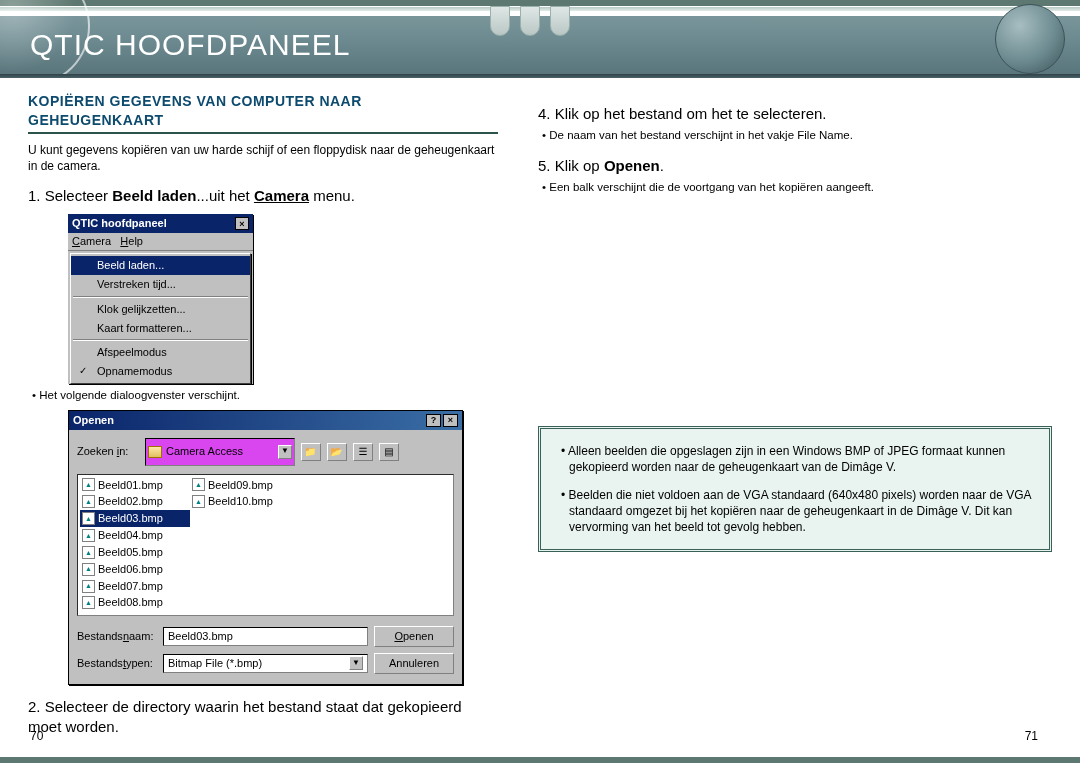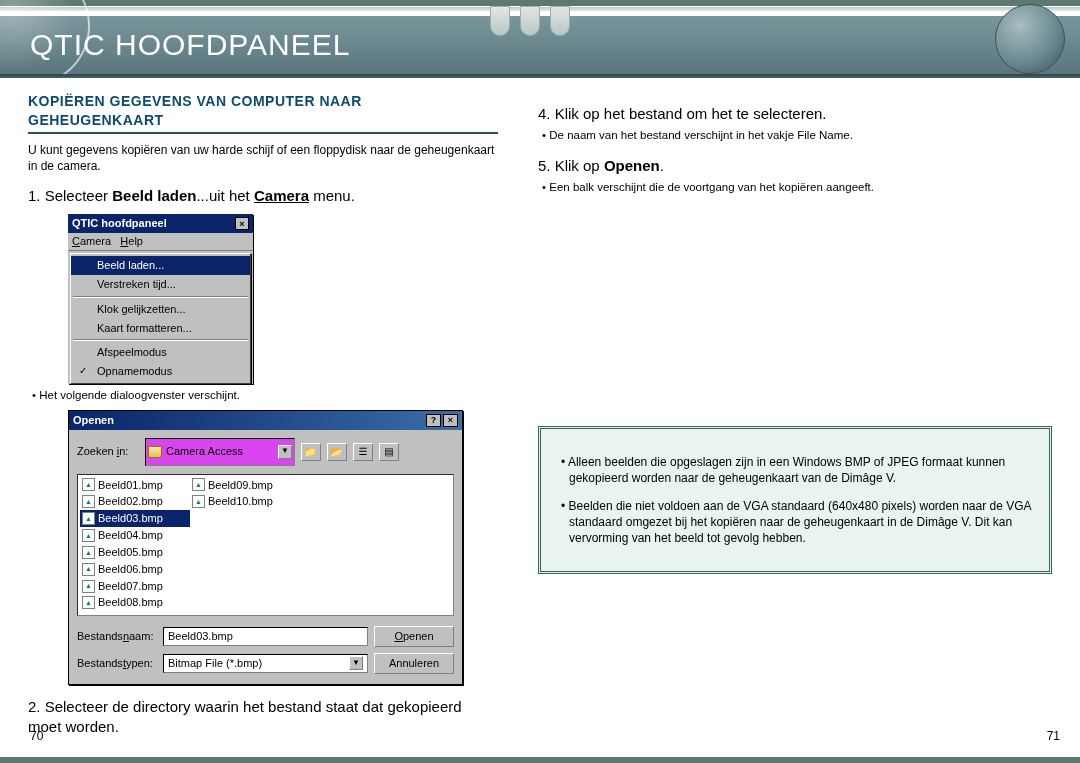--- a/index.html
+++ b/index.html
@@ -88,30 +88,30 @@
     padding-bottom:2px;
     margin-bottom:8px;
     letter-spacing:.5px;
   }
   p.body { font-size:12px; margin:4px 0 10px 0; }
   .step { margin:12px 0 4px 0; font-size:15px; }
   .bullet { font-size:11.5px; margin:4px 0 4px 12px; text-indent:-8px; }
   .bullet::before { content:"• "; }
   .notebox {
     border:3px double #3a6158;
-    padding:25px 18px;
+    padding:14px 18px;
     margin-top:230px;
     background:#e9f4f0;
     font-size:12px;
   }
   .notebox .bullet { margin:0 0 12px 10px; text-indent:-8px; font-size:12px; }
   .notebox .bullet:last-child{margin-bottom:0;}
   .pagenum { position:absolute; bottom:14px; font-size:12px; }
   .pagenum.left { left:30px; }
-  .pagenum.right { right:20px; }
+  .pagenum.right { right:42px; }
 
   
   .win95-menu {
     margin:8px 0 4px 40px;
     width:185px;
     font-family: "MS Sans Serif", Tahoma, sans-serif;
     font-size:11px;
     background:#c0c0c0;
     box-shadow:1px 1px 0 #000;
   }

